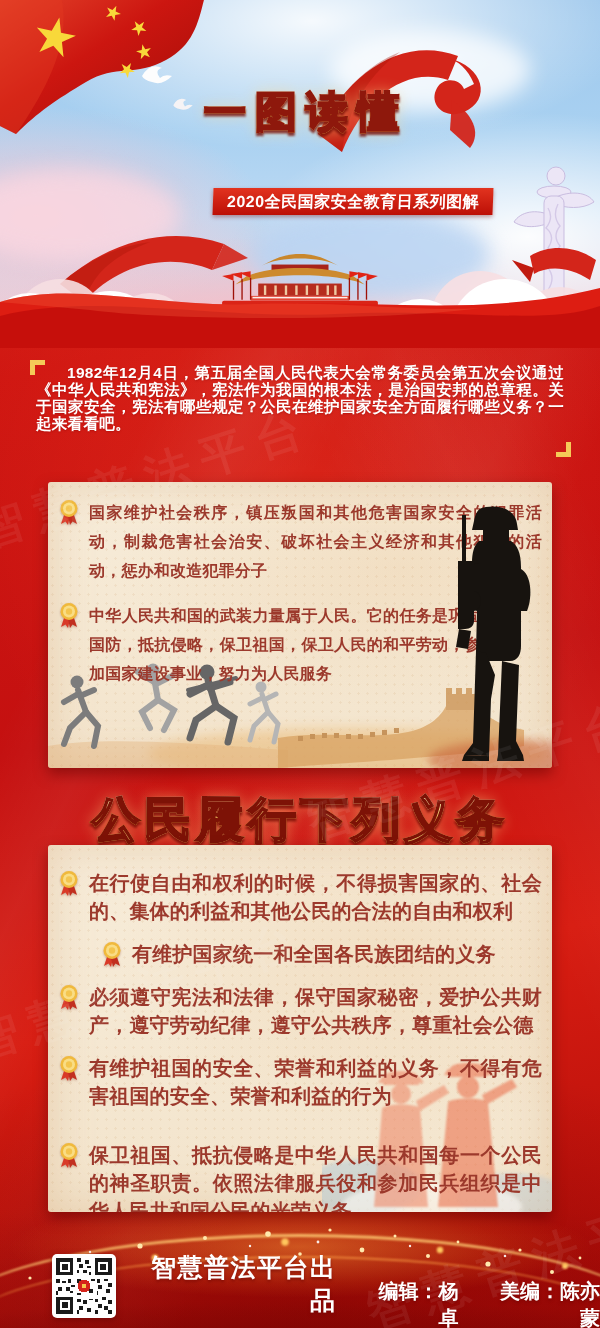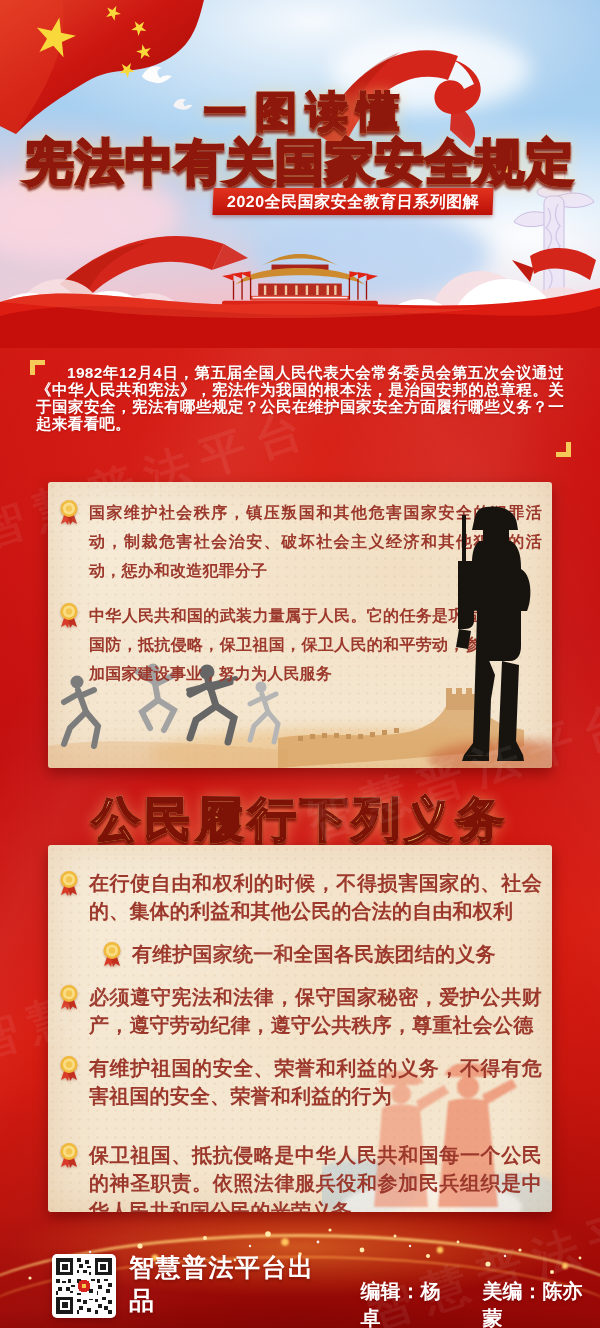--- a/index.html
+++ b/index.html
@@ -83,20 +83,21 @@
   .soldier{position:absolute;right:6px;bottom:3px;width:100px;height:262px;z-index:3;}
   .saluting{position:absolute;right:0;bottom:0;width:230px;height:165px;z-index:1;opacity:.85;}
   .sec2{position:absolute;left:0;right:0;top:788px;text-align:center;font-size:48px;letter-spacing:4px;-webkit-text-stroke:2px #7d1206;}
   
   .footer{
     position:absolute;left:0;top:1212px;width:600px;height:116px;
     background:
       radial-gradient(64% 58% at 50% 30%, rgba(255,158,55,.5), rgba(255,120,30,.14) 55%, transparent 76%),
       radial-gradient(140% 95% at 50% 135%, rgba(110,4,2,.85), rgba(110,4,2,0) 62%),
       linear-gradient(180deg, rgba(190,12,8,0), rgba(140,6,4,.55));
+    text-align: right;
   }
   .arc{position:absolute;border-radius:50%;filter:blur(1.2px);pointer-events:none;}
   .arc1{left:-60px;width:720px;height:180px;top:22px;border-top:3px solid rgba(255,205,115,.85);}
   .arc2{left:-40px;width:680px;height:150px;top:44px;border-top:2px solid rgba(255,165,70,.65);}
   .sparkles{position:absolute;left:0;top:4px;width:600px;height:100px;}
   .qr{
     position:absolute;left:52px;top:42px;width:64px;height:64px;background:#fff;border-radius:5px;
     padding:4px;box-shadow:0 2px 6px rgba(90,0,0,.5);
   }
   .qr svg{display:block;width:56px;height:56px;}
@@ -171,21 +172,20 @@
     </svg>
 
     <svg class="svg-abs" style="left:140px;top:62px;width:34px;height:26px;" viewBox="0 0 34 26">
       <path d="M2,14 Q10,0 22,6 Q14,8 20,16 Q24,12 32,14 Q22,24 12,20 Q4,18 2,14 Z" fill="#fdfdfd"></path>
     </svg>
     <svg class="svg-abs" style="left:172px;top:96px;width:22px;height:17px;" viewBox="0 0 34 26">
       <path d="M2,14 Q10,0 22,6 Q14,8 20,16 Q24,12 32,14 Q22,24 12,20 Q4,18 2,14 Z" fill="#f6f3f5"></path>
     </svg>
 
     <div class="pretitle gold">一图读懂</div>
-    <div class="maintitle gold">宪法中有关国家安全规定</div>
     <div class="banner">2020全民国家安全教育日系列图解</div>
 
     <svg class="svg-abs" style="left:0;top:255px;width:600px;height:93px;" viewBox="0 0 600 93">
       <g fill="#f7dfe2" opacity=".9">
         <circle cx="60" cy="70" r="46"></circle>
           <circle cx="150" cy="78" r="40"></circle>
           <circle cx="480" cy="66" r="50"></circle>
           <circle cx="560" cy="76" r="44"></circle>
       </g>
       <g fill="#ffffff">

